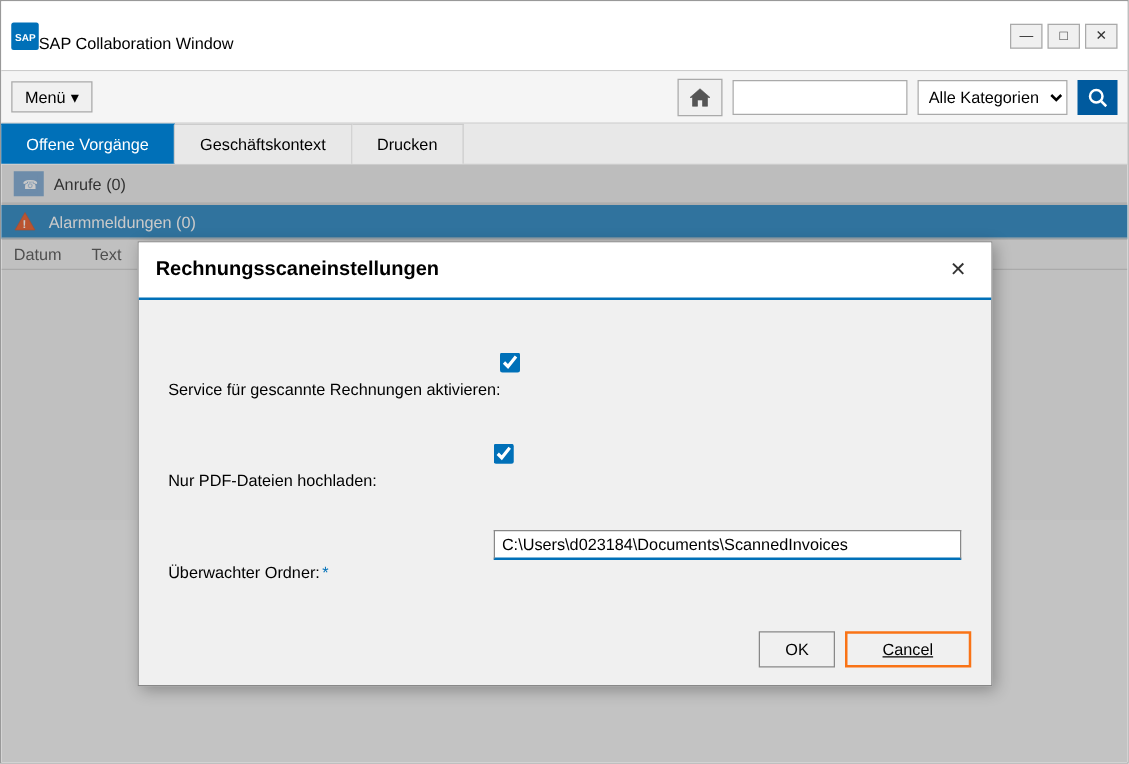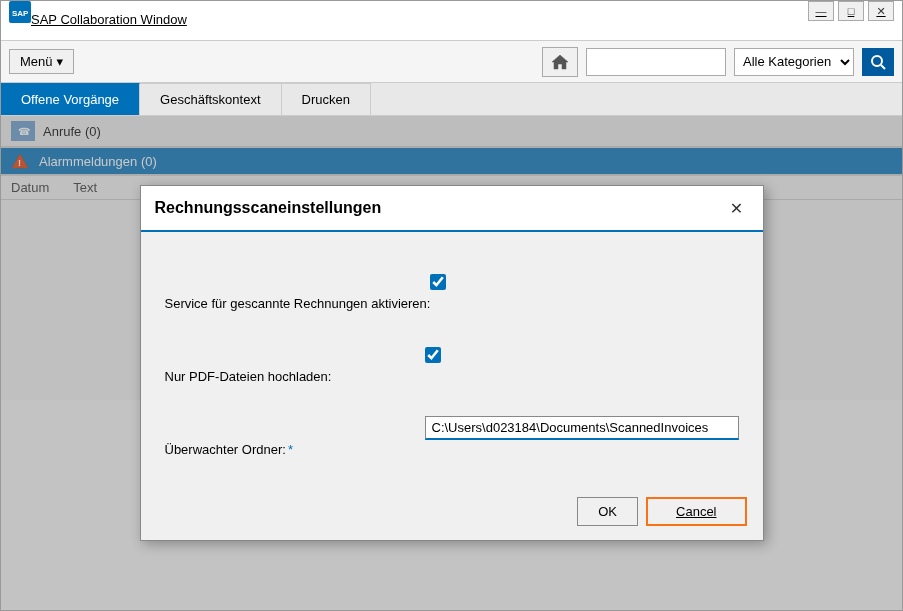--- a/index.html
+++ b/index.html
@@ -17,26 +17,26 @@
       width: 903px;
       height: 611px;
       background: #f0f0f0;
       border: 1px solid #999;
       display: flex;
       flex-direction: column;
     }
 
     .title-bar {
       background: #ffffff;
-      height: 40px;
-      display: flex;
+      height: 56px;
+      display: flex;
+      align-items: center;
       padding: 0 8px;
       border-bottom: 1px solid #ccc;
       flex-shrink: 0;
-      text-decoration: underline;
     }
 
     .title-bar-title {
       flex: 1;
       font-size: 13px;
       font-weight: normal;
       color: #000;
       margin-top: 11px;
     }
 
@@ -227,21 +227,21 @@
       display: flex;
       align-items: center;
       justify-content: center;
     }
 
     
     .dialog {
       background: #f0f0f0;
       border: 1px solid #888;
       box-shadow: 3px 3px 12px rgba(0,0,0,0.3);
-      width: 624px;
+      width: 684px;
       min-height: 220px;
     }
 
     .dialog-title-bar {
       background: #ffffff;
       padding: 10px 14px;
       display: flex;
       align-items: center;
       justify-content: space-between;
       border-bottom: 2px solid #0070b8;

